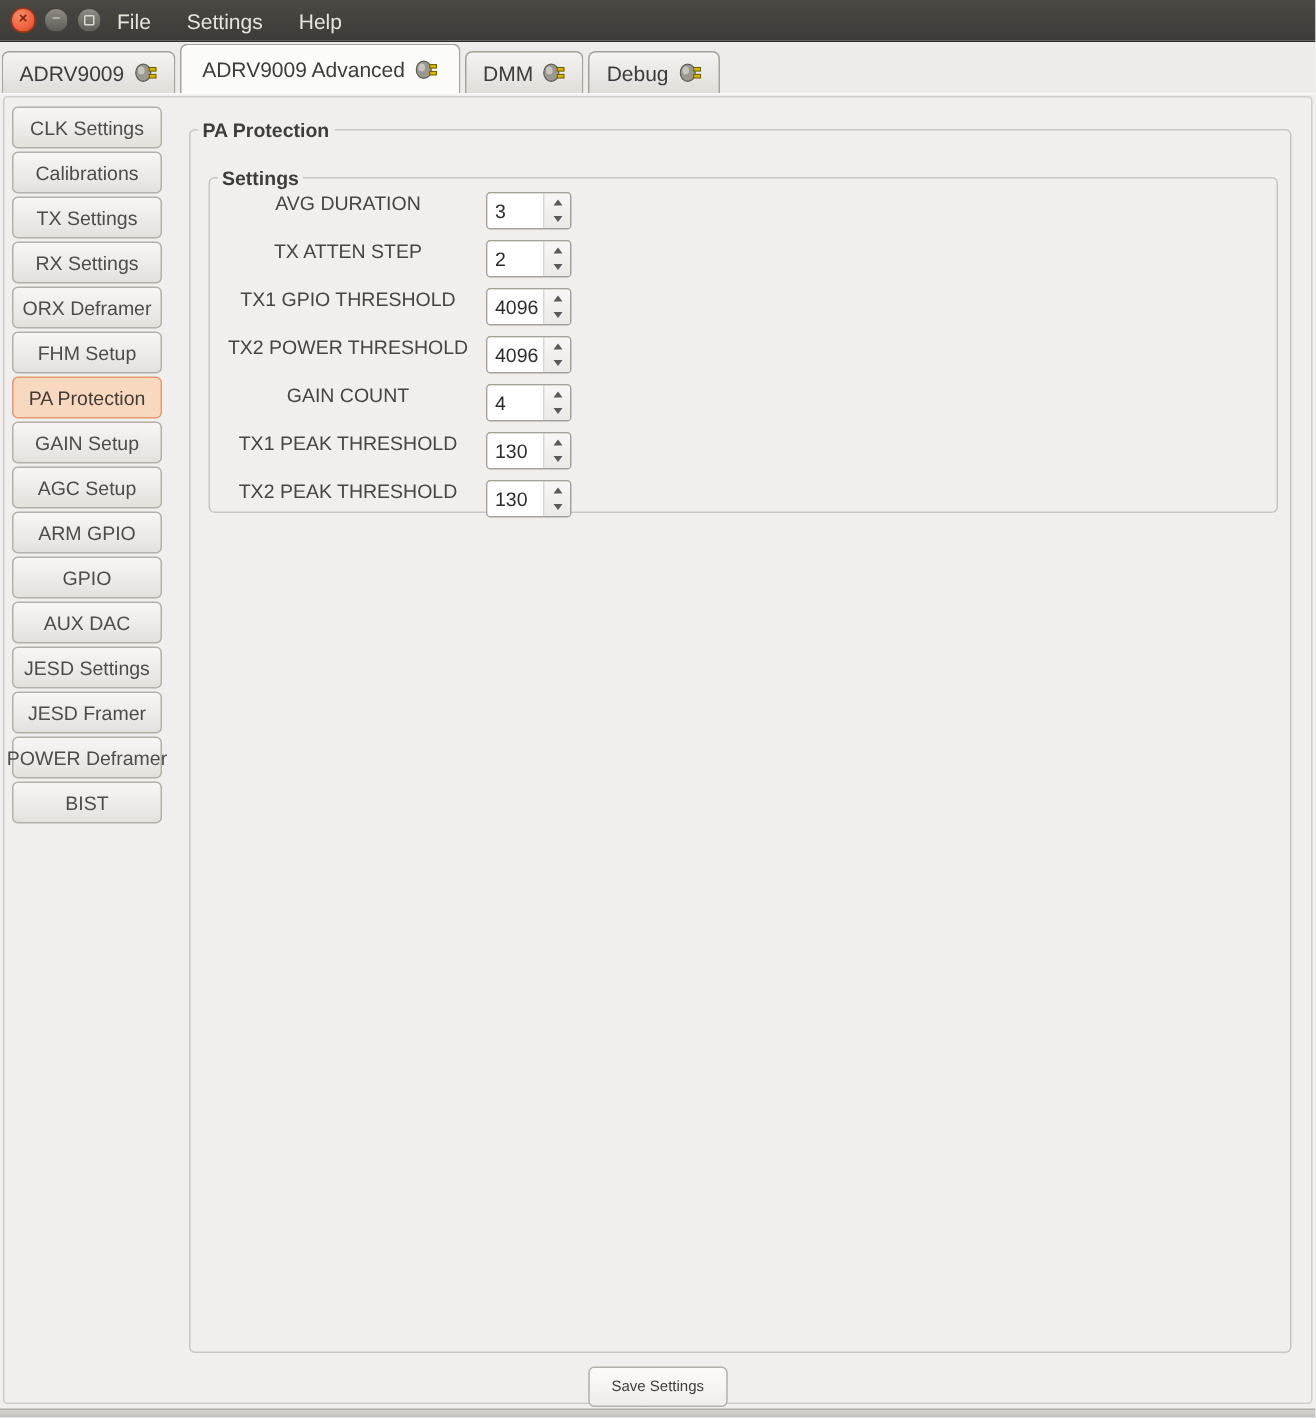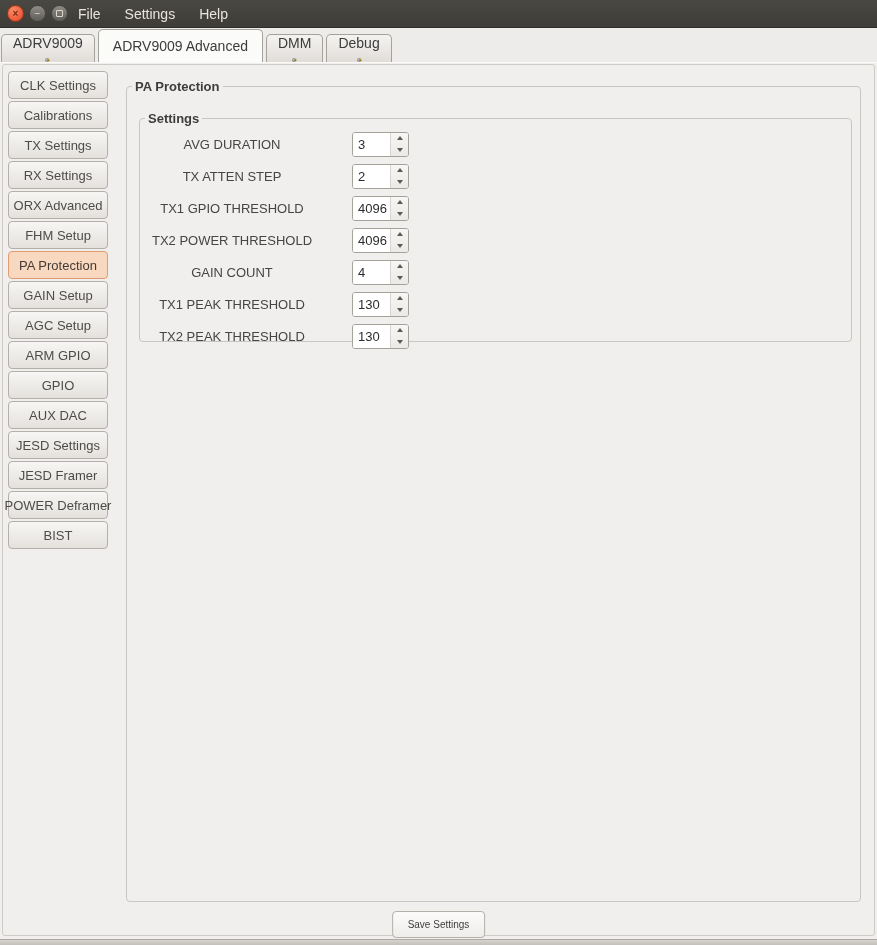--- a/index.html
+++ b/index.html
@@ -48,21 +48,20 @@
     background:#edecea;
   }
   .tab {
     height:28px; display:flex; align-items:center; gap:7px;
     padding:0 11px;
     background: linear-gradient(#f5f3f1, #e0ddd9);
     border:1px solid #a5a29b; border-bottom:none;
     border-radius:5px 5px 0 0;
     color:#3c3c3c; font-size:14px; cursor:default;
     position:relative;
-    flex-direction:column;
   }
   .tab.active {
     height:33px;
     background:#fbfbfa;
     z-index:3;
     padding:8px 14px;
   }
   .plug-icon { width:15px; height:13px; display:block; }
   
   .content {
@@ -97,21 +96,21 @@
     border:1px solid var(--groupbox_border, #c9c6c1);
     border-radius:4px;
   }
   legend {
     font-weight:700; font-size:13px; color:#3d3d3d;
     padding:0 3px; margin-left:5px; white-space:nowrap;
   }
   .pa-group { position:absolute; left:126px; top:16px; width:735px; height:823px; }
   .settings-group { position:absolute; left:12px; top:17px; width:713px; height:231px; }
   .rows { margin-top:2px; }
-  .field-row { display:flex; align-items:center; height:32px;gap:28px; }
+  .field-row { display:flex; height:32px; }
   .field-label { width:184px; text-align:center; font-size:13px; color:#454545; }
   
   .spinbox {
     width:57px; height:25px; display:flex;
     background:#fff; border:1px solid #a5a29b; border-radius:3px;
     overflow:hidden;
   }
   .spin-value {
     flex:1; display:flex; align-items:center; padding-left:5px;
     font-size:13px; color:#2c2c2c; background:#fff;
@@ -212,21 +211,21 @@
   <div class="sidebar">
 
       <div class="nav-btn">CLK Settings</div>
 
       <div class="nav-btn">Calibrations</div>
 
       <div class="nav-btn">TX Settings</div>
 
       <div class="nav-btn">RX Settings</div>
 
-      <div class="nav-btn">ORX Advanced</div>
+      <div class="nav-btn">ORX Deframer</div>
 
       <div class="nav-btn">FHM Setup</div>
 
       <div class="nav-btn selected">PA Protection</div>
 
       <div class="nav-btn">GAIN Setup</div>
 
       <div class="nav-btn">AGC Setup</div>
 
       <div class="nav-btn">ARM GPIO</div>

